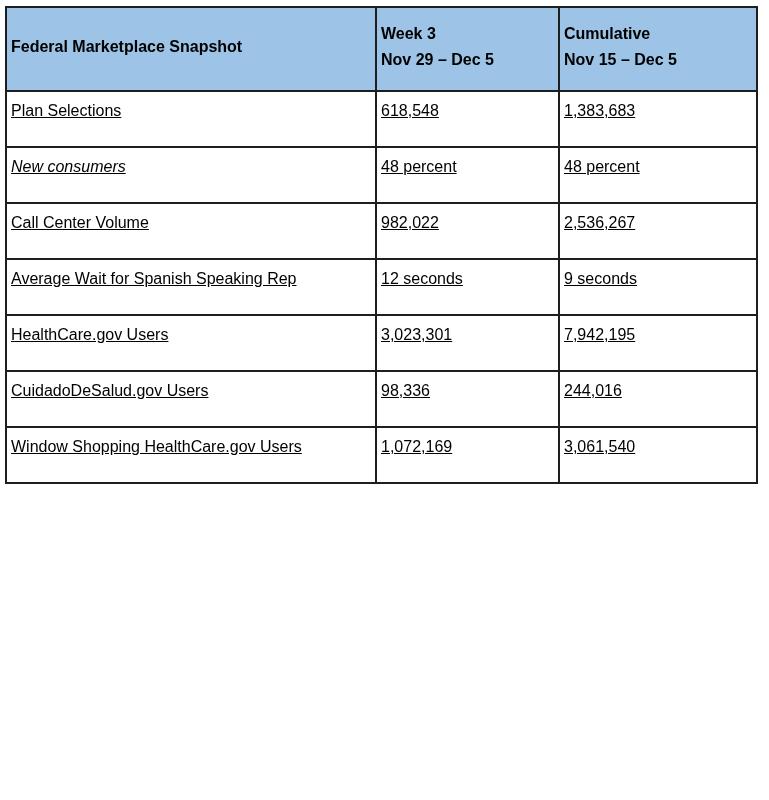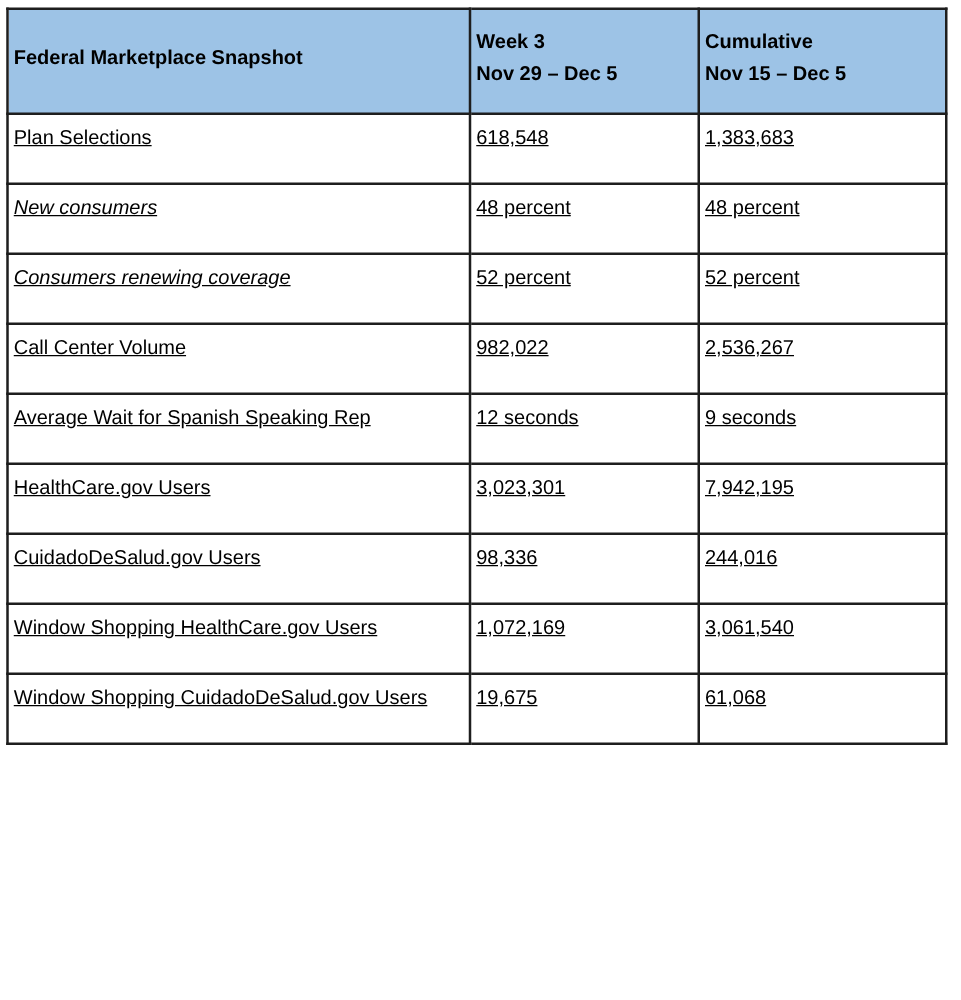--- a/index.html
+++ b/index.html
@@ -77,25 +77,20 @@
         <tr>
     <td class="col-label">Plan Selections</td>
     <td class="col-week">618,548</td>
     <td class="col-cumulative">1,383,683</td>
   </tr>
         <tr class="italic">
     <td class="col-label">New consumers</td>
     <td class="col-week">48 percent</td>
     <td class="col-cumulative">48 percent</td>
   </tr>
-        <tr class="italic">
-    <td class="col-label">Consumers renewing coverage</td>
-    <td class="col-week">52 percent</td>
-    <td class="col-cumulative">52 percent</td>
-  </tr>
         <tr>
     <td class="col-label">Call Center Volume</td>
     <td class="col-week">982,022</td>
     <td class="col-cumulative">2,536,267</td>
   </tr>
         <tr>
     <td class="col-label">Average Wait for Spanish Speaking Rep</td>
     <td class="col-week">12 seconds</td>
     <td class="col-cumulative">9 seconds</td>
   </tr>
@@ -107,20 +102,15 @@
         <tr>
     <td class="col-label">CuidadoDeSalud.gov Users</td>
     <td class="col-week">98,336</td>
     <td class="col-cumulative">244,016</td>
   </tr>
         <tr>
     <td class="col-label">Window Shopping HealthCare.gov Users</td>
     <td class="col-week">1,072,169</td>
     <td class="col-cumulative">3,061,540</td>
   </tr>
-        <tr>
-    <td class="col-label">Window Shopping CuidadoDeSalud.gov Users</td>
-    <td class="col-week">19,675</td>
-    <td class="col-cumulative">61,068</td>
-  </tr>
       </tbody>
   </table>
 </div>
 
 </body></html>

